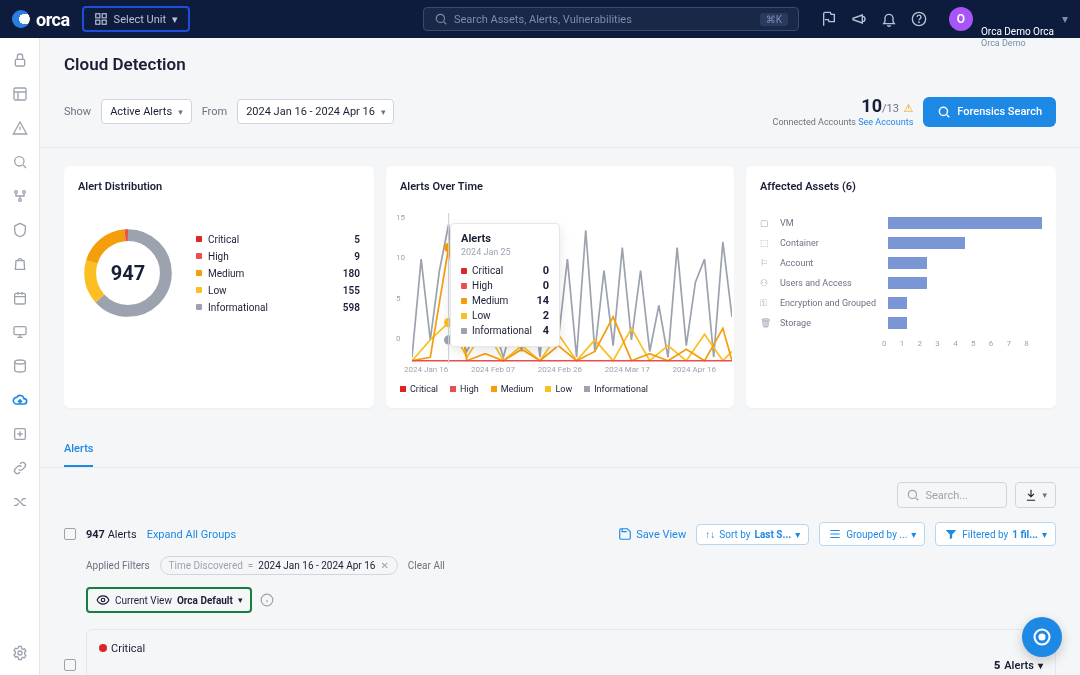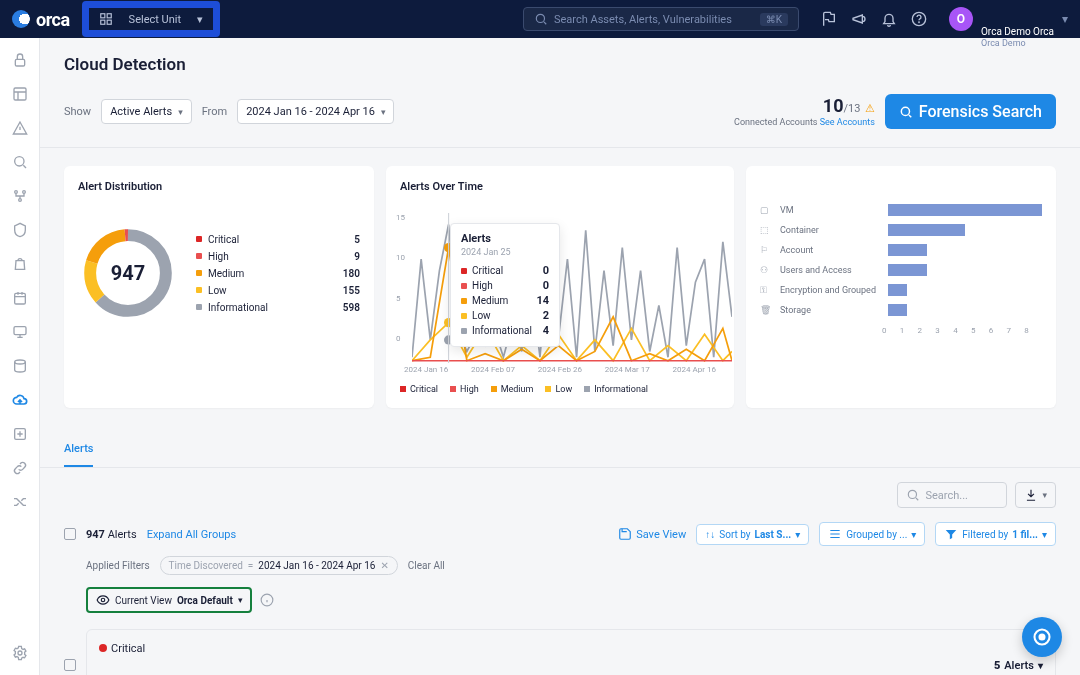--- a/index.html
+++ b/index.html
@@ -2,22 +2,22 @@
 <html><head>
 <meta charset="utf-8">
 <style>
 * { box-sizing: border-box; margin: 0; padding: 0; font-family: -apple-system, BlinkMacSystemFont, "Segoe UI", Roboto, sans-serif; }
 body { background: #f5f6f8; font-size: 12px; color: #1a1f36; }
 
 
 .topnav { background: #0d1b3d; height: 38px; display: flex; align-items: center; padding: 0 12px; gap: 12px; }
 .logo { display: flex; align-items: center; color: #fff; font-weight: 700; font-size: 18px; letter-spacing: -0.5px; }
 .logo-icon { width: 18px; height: 18px; background: radial-gradient(circle at 70% 50%, #fff 0 35%, #2a7de1 35% 100%); border-radius: 50%; margin-right: 6px; }
-.unit-select { border: 7px solid #1d4ed8; color: #b8c2d9; padding: 4px 10px; border-radius: 4px; font-size: 11px; display: flex; align-items: center; gap: 16px; cursor: pointer; }
-.search-box { margin-left: auto; background: #1a2847; border: 1px solid #3a4a6e; border-radius: 4px; padding: 4px 10px; width: 276px; display: flex; align-items: flex-end; gap: 6px; color: #7a8bb0; font-size: 11px; }
+.unit-select { border: 2px solid #1d4ed8; color: #b8c2d9; padding: 4px 10px; border-radius: 4px; font-size: 11px; display: flex; align-items: center; gap: 6px; cursor: pointer; }
+.search-box { margin-left: auto; background: #1a2847; border: 1px solid #3a4a6e; border-radius: 4px; padding: 4px 10px; width: 376px; display: flex; align-items: flex-end; gap: 6px; color: #7a8bb0; font-size: 11px; }
 .search-box .kbd { margin-left: auto; background: #2a3a5e; padding: 1px 6px; border-radius: 3px; font-size: 10px; }
 .topnav-icons { display: flex; gap: 14px; color: #b8c2d9; margin-left: 10px; align-items: center; }
 .topnav-icons svg { cursor: pointer; }
 .user-chip { display: flex; align-items: center; gap: 8px; margin-left: 10px; cursor: pointer; }
 .avatar { width: 24px; height: 24px; border-radius: 50%; background: #a855f7; color: #fff; display: flex; align-items: center; justify-content: center; font-weight: 600; font-size: 12px; }
 .user-text { color: #fff; line-height: 1.2; font-size: 10px; margin-top: 36px; }
 .user-text .sub { color: #7a8bb0; font-size: 9px; }
 
 
 .layout { display: flex; height: calc(100vh - 38px); }
@@ -34,21 +34,21 @@
 .filter-label { color: #6b7280; }
 .select-box { border: 1px solid #d1d5db; background: #fff; padding: 5px 8px; border-radius: 4px; display: flex; align-items: center; gap: 6px; cursor: pointer; font-size: 11px; }
 .select-box .caret { color: #6b7280; font-size: 9px; }
 .spacer-flex { flex: 1; }
 .accounts-block { text-align: right; line-height: 1.3; }
 .accounts-num { font-size: 18px; font-weight: 700; }
 .accounts-num .small { font-size: 11px; color: #6b7280; font-weight: 400; }
 .accounts-num .warn { color: #f59e0b; }
 .accounts-sub { font-size: 9px; color: #6b7280; }
 .accounts-sub .link { color: #1e88e5; cursor: pointer; }
-.forensics-btn { background: #1e88e5; color: #fff; border: none; padding: 8px 14px; border-radius: 6px; font-size: 16px; display: flex; align-items: center; gap: 6px; cursor: pointer; font-weight: 500; }
+.forensics-btn { background: #1e88e5; color: #fff; border: none; padding: 8px 14px; border-radius: 6px; font-size: 11px; display: flex; align-items: center; gap: 6px; cursor: pointer; font-weight: 500; }
 
 
 .cards-row { display: flex; gap: 12px; padding: 18px 24px; }
 .card { background: #fff; border-radius: 6px; padding: 14px; box-shadow: 0 1px 2px rgba(0,0,0,0.04); flex: 1; }
 .card-title { font-size: 11px; font-weight: 600; margin-bottom: 12px; }
 
 
 .donut-wrap { display: flex; align-items: center; gap: 18px; }
 .donut { position: relative; width: 100px; height: 100px; }
 .donut svg { transform: rotate(-90deg); }
@@ -427,20 +427,21 @@
               </div>
             <div>
                 <span class="sq" style="background:#9ca3af"></span>
                 <span>Informational</span>
               </div>
           </div>
         </div>
       </div>
 
       <div class="card" style="max-width:310px">
+        <div class="card-title">Affected Assets (6)</div>
         <div class="barchart-wrap" style="margin-top:20px">
           <div class="bar-row">
               <span class="icon-holder">▢</span>
               <span class="bar-label">VM</span>
               <div class="bar-track">
                 <div class="bar-fill" style="width:100%"></div>
               </div>
             </div>
           <div class="bar-row">
               <span class="icon-holder">⬚</span>

